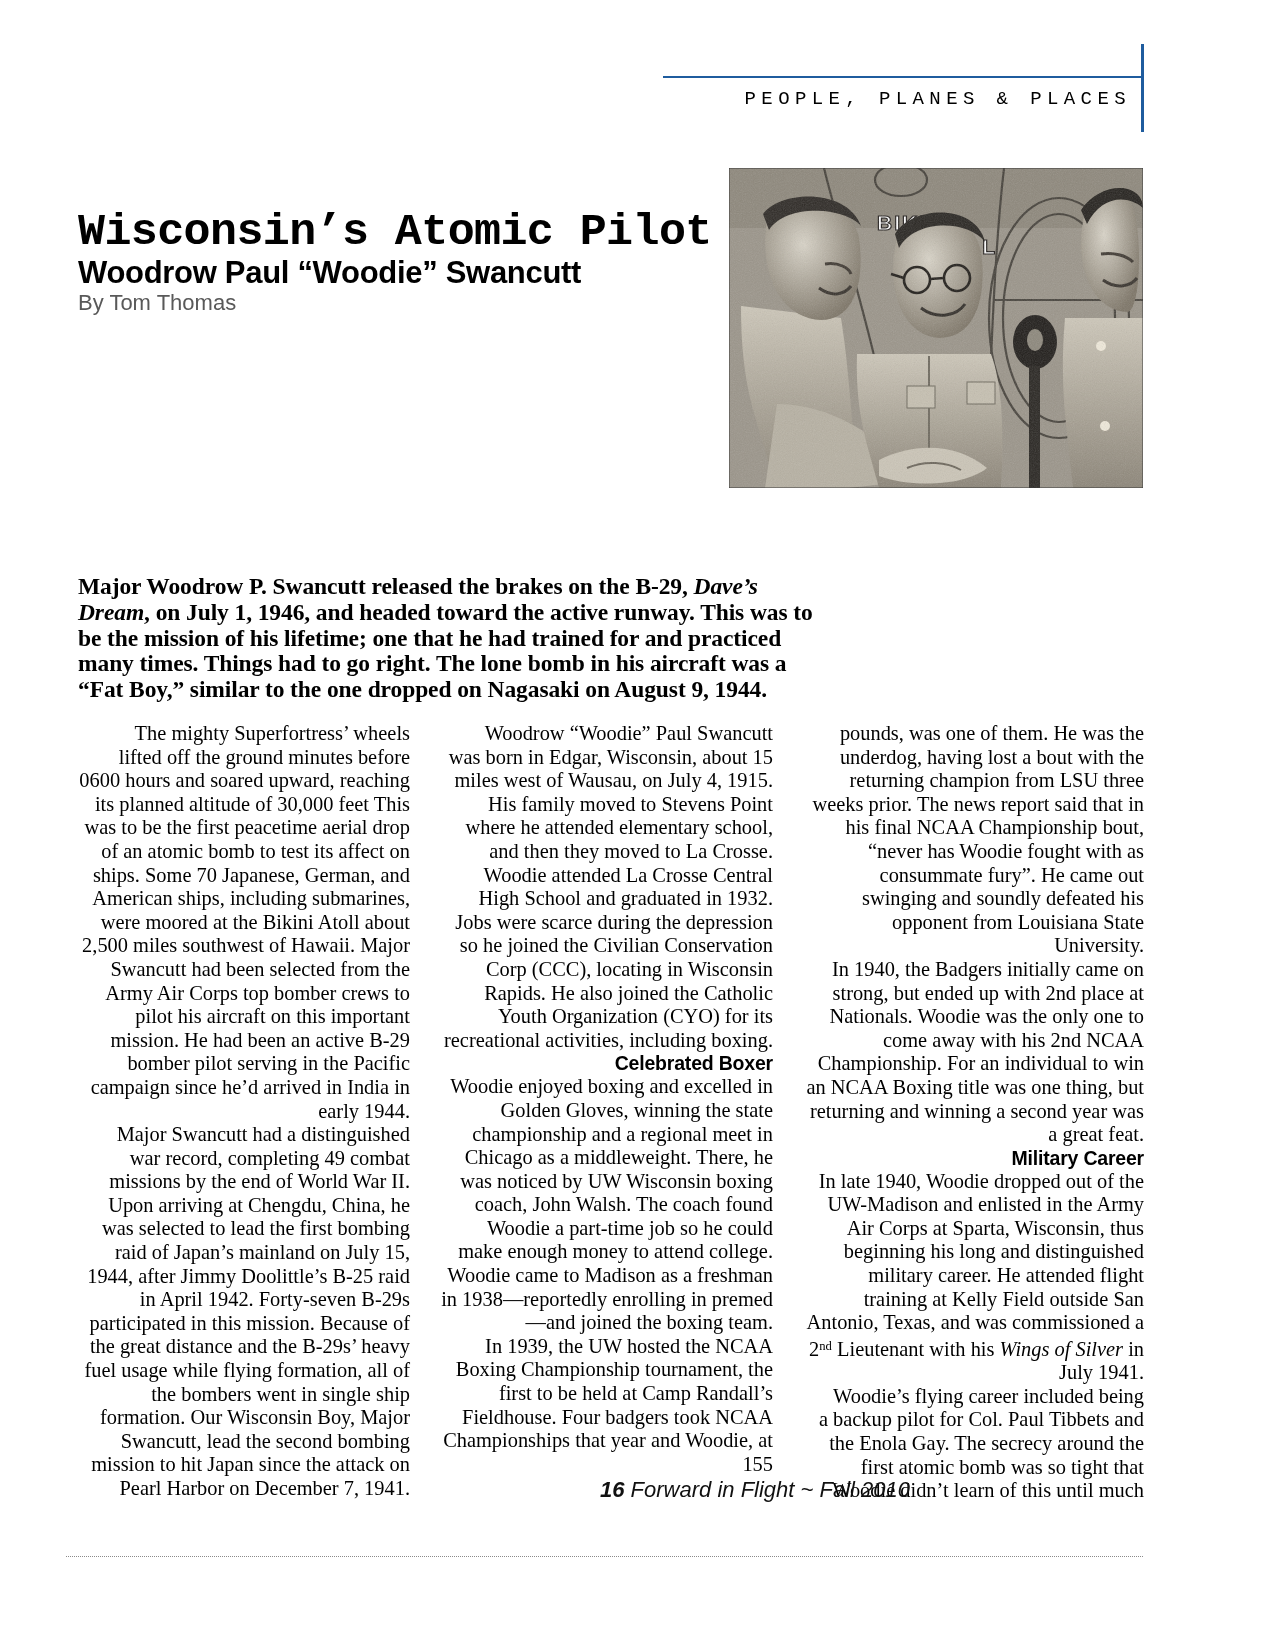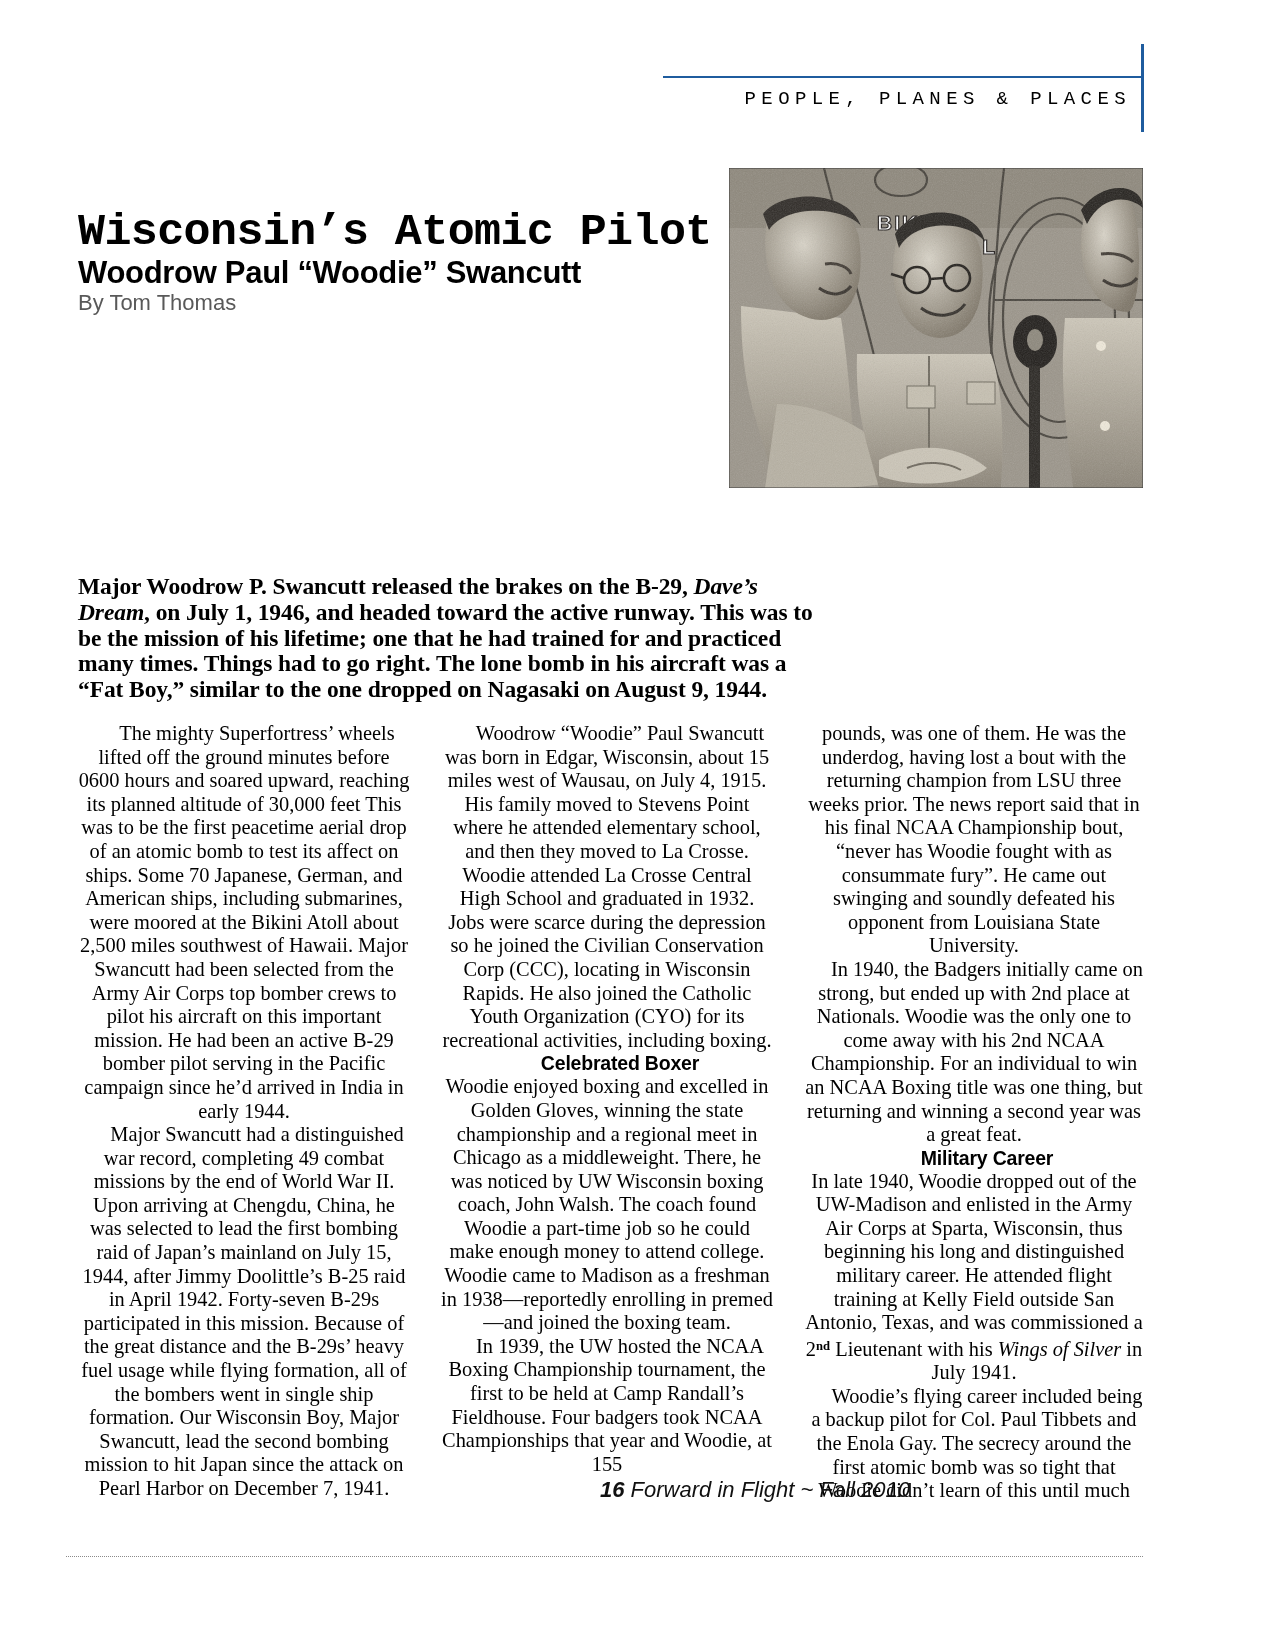--- a/index.html
+++ b/index.html
@@ -123,34 +123,34 @@
     width: 1065px;
     height: 740px;
   }
   .col {
     position: absolute;
     top: 0;
     width: 332px;
     font-family: "Liberation Serif", "DejaVu Serif", serif;
     font-size: 20.4px;
     line-height: 23.6px;
-    text-align: center;
+    text-align: right;
     color: #000000;
   }
   .col-1 { left: 0px; }
   .col-2 { left: 363px; }
   .col-3 { left: 726px; width: 340px; }
 
   .col p {
     margin: 0;
     text-indent: 26px;
   }
   .col p.noindent { text-indent: 0; }
   .col i { font-style: italic; }
-  .col sup { font-size: 0.62em; vertical-align: 0.45em; font-weight: bold; }
+  .col sup { font-size: 0.62em; vertical-align: 0.45em; }
 
   .subhead {
     font-family: "Liberation Sans", "DejaVu Sans", sans-serif;
     font-weight: bold;
     font-size: 19.5px;
     line-height: 23px;
     margin: 17px 0 1px 0;
     text-indent: 0;
     letter-spacing: -0.2px;
   }

